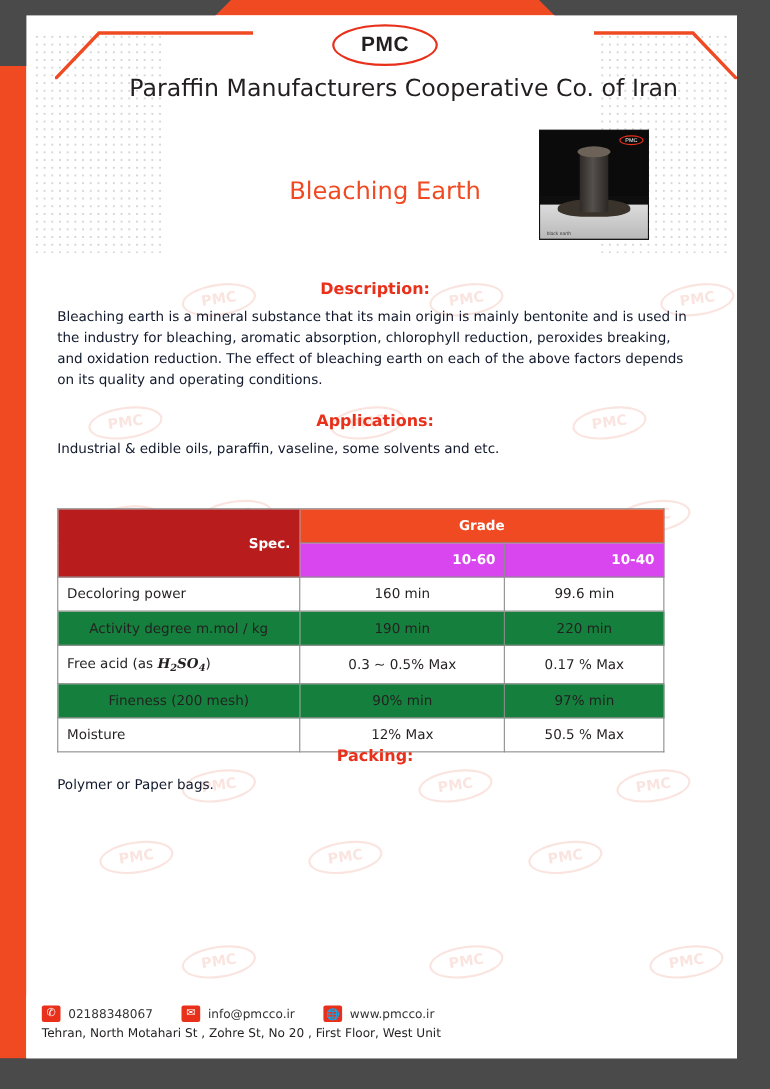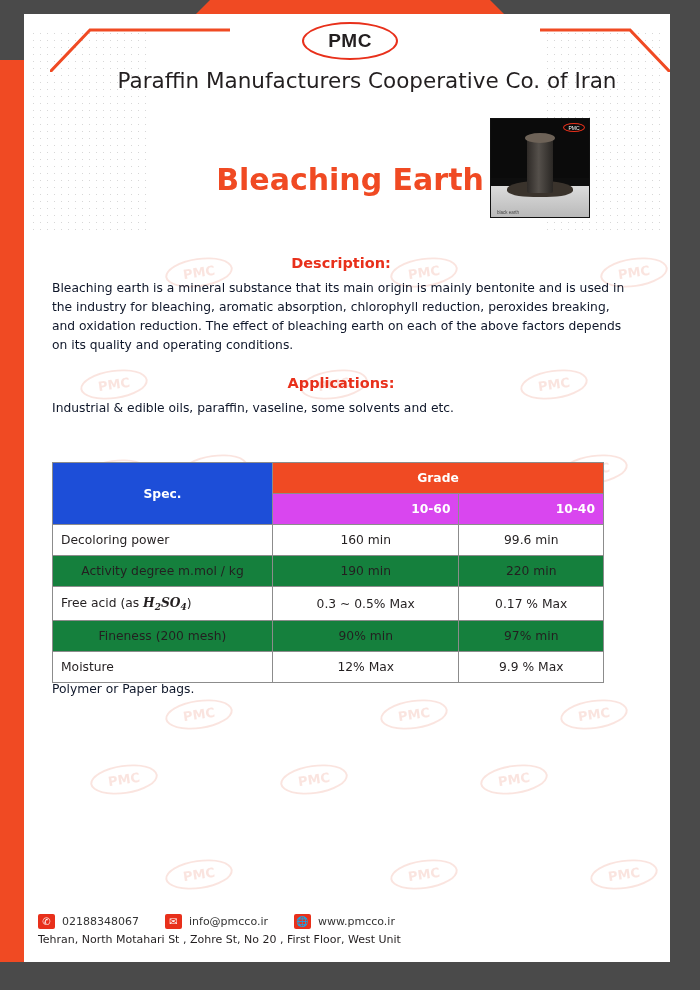--- a/index.html
+++ b/index.html
@@ -100,21 +100,21 @@
   }
   .rule-left, .rule-right {
     position: absolute; top: 0; height: 72px;
   }
   .rule-left { left: 50px; width: 180px; }
   .rule-right { right: 30px; width: 130px; }
 
   .product-title {
     position: absolute; top: 162px; left: 0; width: 100%;
     text-align: center;
-    font-size: 30px; font-weight: bold; color: #f04a23;
+    font-size: 22px; font-weight: normal; color: #f04a23;
     font-family: "DejaVu Sans", sans-serif;
   }
 
   
   .photo {
     position: absolute; right: 110px; top: 118px;
     width: 100px; height: 100px;
     background: #0e0e0e;
     border: 1px solid #111;
   }
@@ -168,21 +168,21 @@
   
   .table-wrap { position:absolute; left:52px; top:462px; width: 552px; }
   table { border-collapse: collapse; width: 100%; font-family:"DejaVu Sans", sans-serif; }
   th, td {
     border: 1px solid #8c8c8c;
     font-size: 12.3px;
     padding: 8px 8px;
     color: #231f20;
   }
   th.spec {
-    background: #1d4ed8; color: #fff; text-align: center;
+    background: #b91c1c; color: #fff; text-align: right;
     font-weight: bold; width: 220px;
   }
   th.grade-top {
     background: #f04a23; color: #fff; text-align:center; font-weight:bold;
   }
   th.grade-sub {
     background: #d946ef; color: #fff; text-align:right; font-weight:bold;
   }
   td.label { text-align: left; }
   td.val { text-align: center; }
@@ -365,27 +365,28 @@
           <td class="val">0.17 % Max</td>
         </tr>
         <tr class="alt">
           <td class="label">Fineness (200 mesh)</td>
           <td class="val">90% min</td>
           <td class="val">97% min</td>
         </tr>
         <tr>
           <td class="label">Moisture</td>
           <td class="val">12% Max</td>
-          <td class="val">9.9 % Max</td>
+          <td class="val">50.5 % Max</td>
         </tr>
       </tbody>
     </table>
   </div>
 
   <div class="pack-block">
+    <div class="section-head">Packing:</div>
     <div class="body-text">Polymer or Paper bags.</div>
   </div>
 
   <div class="footer">
     <div class="footer-row">
       <div class="fitem">
         <span class="ficon">✆</span>
         <span>02188348067</span>
       </div>
       <div class="fitem">

